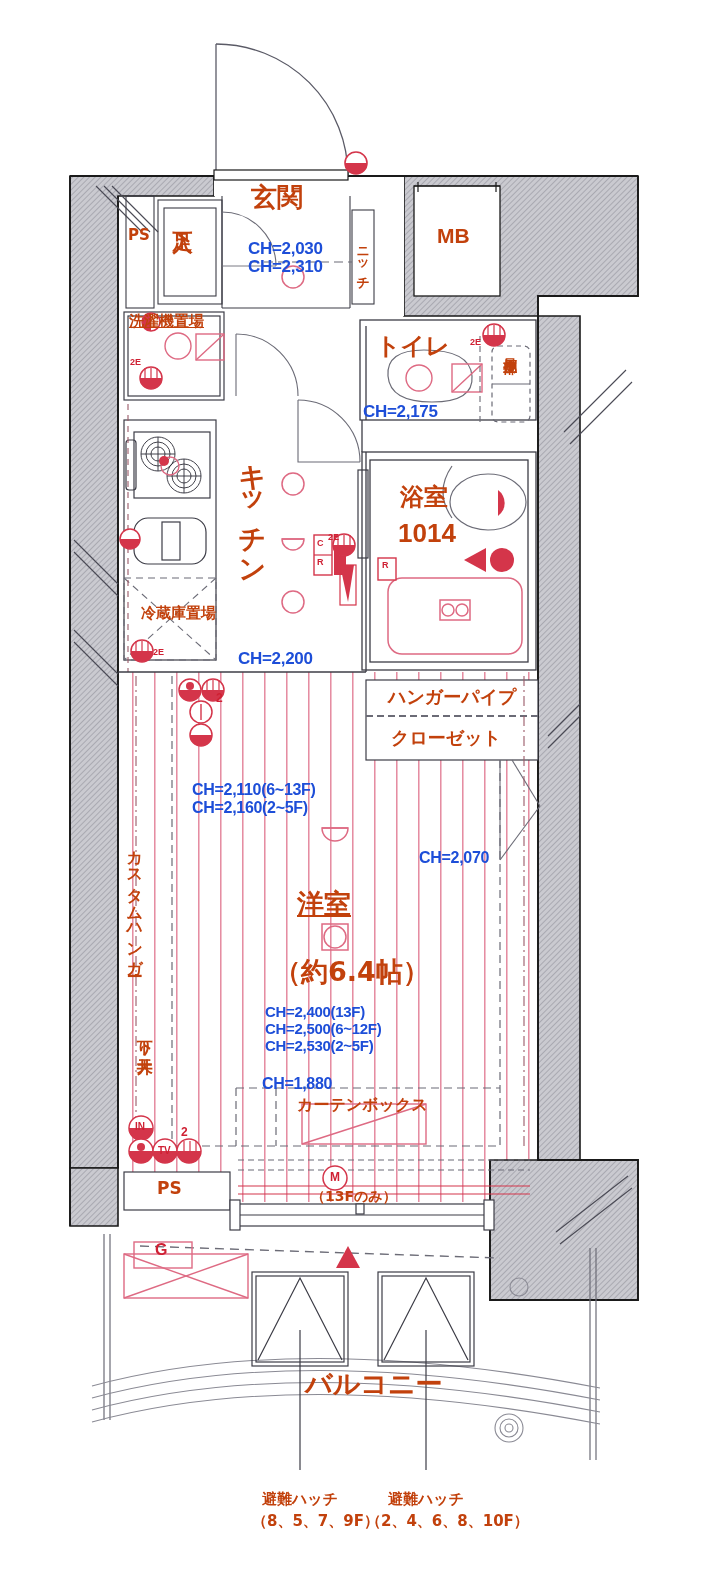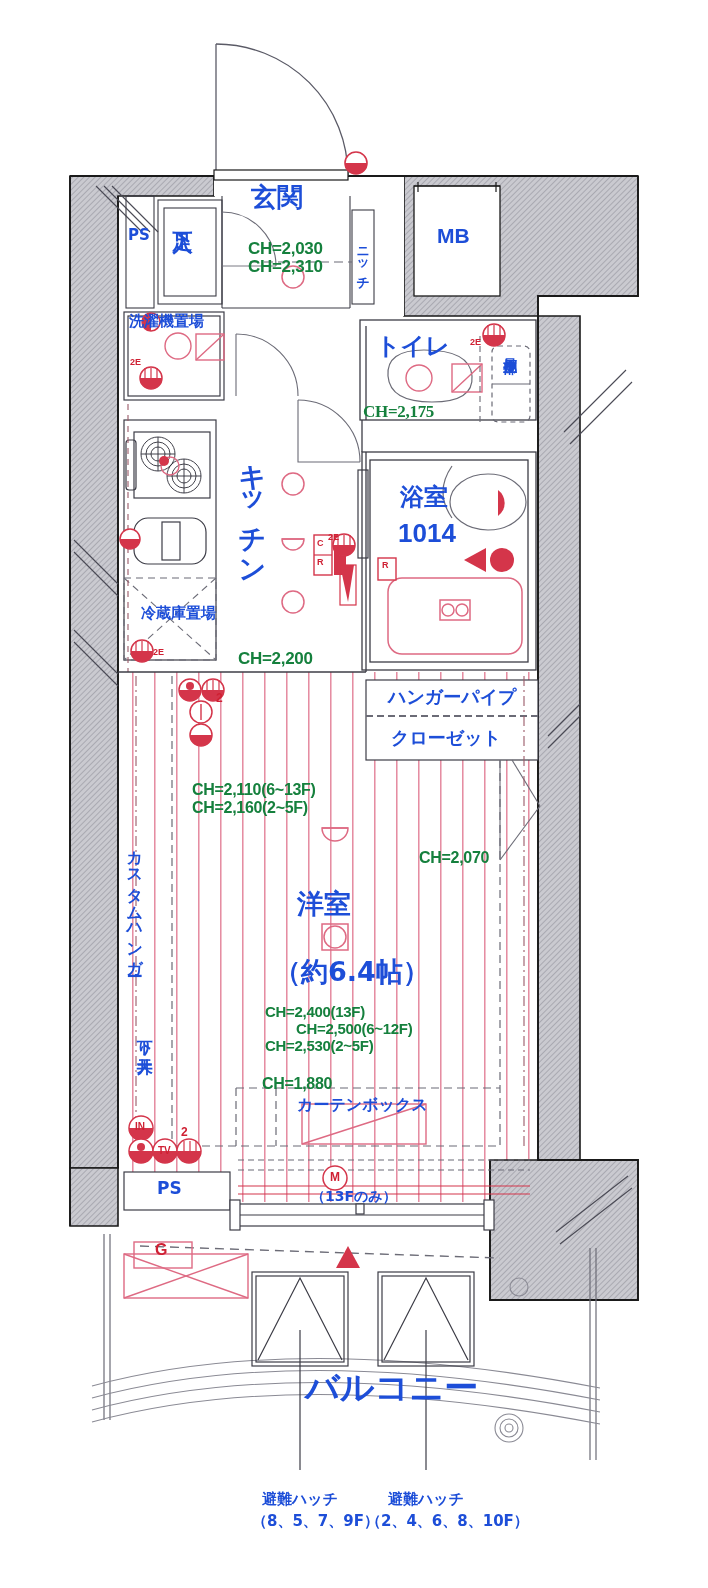--- a/index.html
+++ b/index.html
@@ -1,21 +1,21 @@
 <!DOCTYPE html>
 <html><head>
 <meta charset="utf-8">
 <style>
   html,body{margin:0;padding:0;background:#ffffff;}
   body{font-family:"Liberation Sans","DejaVu Sans",sans-serif;}
   #plan{position:relative;width:708px;height:1588px;background:#fff;overflow:hidden;}
   svg{position:absolute;left:0;top:0;}
-  .lbl{position:absolute;color:#1d4ed8;font-weight:700;white-space:nowrap;line-height:1.05;}
+  .lbl{position:absolute;color:#c2410c;font-weight:700;white-space:nowrap;line-height:1.05;}
   .jp{font-family:"DejaVu Sans","Liberation Sans",sans-serif;}
-  .ch{font-family:"Liberation Sans","DejaVu Sans",sans-serif;font-weight:700;color:#15803d;letter-spacing:-0.3px;}
+  .ch{font-family:"Liberation Sans","DejaVu Sans",sans-serif;font-weight:700;color:#1d4ed8;letter-spacing:-0.3px;}
   .vert{writing-mode:vertical-rl;text-orientation:upright;}
   .red{color:#cf2033;}
   .tiny{font-size:9px;}
 </style>
 </head>
 <body>
 
 <div id="plan">
 
 <svg width="708" height="1588" viewBox="0 0 708 1588">
@@ -420,68 +420,68 @@
 </svg>
 
 <div class="lbl jp" style="left:251px;top:184px;font-size:26px;">玄関</div>
 <div class="lbl jp" style="left:128px;top:228px;font-size:15px;">PS</div>
 <div class="lbl jp vert" style="left:172px;top:216px;font-size:20px;">下足入</div>
 <div class="lbl jp vert" style="left:356px;top:238px;font-size:13px;">ニッチ</div>
 <div class="lbl ch" style="left:248px;top:240px;font-size:17px;">CH=2,030</div>
 <div class="lbl ch" style="left:248px;top:258px;font-size:17px;">CH=2,310</div>
 <div class="lbl" style="left:437px;top:225px;font-size:21px;">MB</div>
 
-<div class="lbl jp" style="left:129px;top:314px;font-size:15px;">洗濯機置場</div>
+<div class="lbl jp" style="left:129px;top:314px;font-size:15px;text-decoration:underline;">洗濯機置場</div>
 <div class="lbl red tiny" style="left:130px;top:358px;">2E</div>
 
 <div class="lbl jp vert" style="left:238px;top:445px;font-size:27px;letter-spacing:1px;">キッチン</div>
 <div class="lbl ch" style="left:238px;top:614px;font-size:17px;margin-top:36px;">CH=2,200</div>
 <div class="lbl jp" style="left:141px;top:606px;font-size:15px;" style2="">冷蔵庫置場</div>
 <div class="lbl red tiny" style="left:153px;top:648px;">2E</div>
 <div class="lbl red tiny" style="left:328px;top:533px;">2E</div>
 <div class="lbl red tiny" style="left:317px;top:539px;">C</div>
 <div class="lbl red tiny" style="left:317px;top:558px;">R</div>
 <div class="lbl red tiny" style="left:382px;top:561px;">R</div>
 
 <div class="lbl jp" style="left:376px;top:334px;font-size:24px;">トイレ</div>
-<div class="lbl ch" style="left:363px;top:403px;font-size:17px;font-family:Liberation Serif, serif;">CH=2,175</div>
+<div class="lbl ch" style="left:363px;top:403px;font-size:17px;">CH=2,175</div>
 <div class="lbl red tiny" style="left:470px;top:338px;">2E</div>
 <div class="lbl jp vert" style="left:503px;top:348px;font-size:14px;">上部吊戸棚</div>
 
 <div class="lbl jp" style="left:400px;top:485px;font-size:24px;">浴室</div>
 <div class="lbl" style="left:398px;top:520px;font-size:26px;">1014</div>
 
 <div class="lbl jp" style="left:388px;top:688px;font-size:18px;text-align:right;">ハンガーパイプ</div>
 <div class="lbl jp" style="left:391px;top:729px;font-size:18px;">クローゼット</div>
 
 <div class="lbl ch" style="left:192px;top:782px;font-size:16px;">CH=2,110(6~13F)</div>
 <div class="lbl ch" style="left:192px;top:800px;font-size:16px;">CH=2,160(2~5F)</div>
 <div class="lbl ch" style="left:419px;top:850px;font-size:16px;">CH=2,070</div>
 
 <div class="lbl jp vert" style="left:126px;top:840px;font-size:16px;">カスタムハンガー</div>
 <div class="lbl jp vert" style="left:136px;top:1028px;font-size:16px;">下り天井</div>
 
-<div class="lbl jp" style="left:297px;top:890px;font-size:27px;">洋室</div>
+<div class="lbl jp" style="left:297px;top:890px;font-size:27px;text-decoration:underline;">洋室</div>
 <div class="lbl jp" style="left:258px;top:958px;font-size:27px;margin-left:16px;">（約6.4帖）</div>
 <div class="lbl ch" style="left:265px;top:1004px;font-size:15px;">CH=2,400(13F)</div>
-<div class="lbl ch" style="left:265px;top:1021px;font-size:15px;margin-left:31px;">CH=2,500(6~12F)</div>
+<div class="lbl ch" style="left:265px;top:1021px;font-size:15px;">CH=2,500(6~12F)</div>
 <div class="lbl ch" style="left:265px;top:1038px;font-size:15px;">CH=2,530(2~5F)</div>
 <div class="lbl ch" style="left:262px;top:1076px;font-size:16px;text-align:right;">CH=1,880</div>
 
 <div class="lbl red tiny" style="left:135px;top:1122px;font-size:10px;text-align:center;">IN</div>
 <div class="lbl red tiny" style="left:158px;top:1146px;font-size:10px;">TV</div>
 <div class="lbl red tiny" style="left:181px;top:1126px;font-size:12px;">2</div>
 <div class="lbl red tiny" style="left:216px;top:692px;font-size:12px;">2</div>
 
 <div class="lbl jp" style="left:157px;top:1180px;font-size:17px;">PS</div>
 <div class="lbl jp" style="left:297px;top:1097px;font-size:16px;">カーテンボックス</div>
 <div class="lbl jp" style="left:311px;top:1189px;font-size:14px;">（13Fのみ）</div>
 <div class="lbl red" style="left:330px;top:1171px;font-size:12px;">M</div>
 <div class="lbl red" style="left:155px;top:1242px;font-size:16px;">G</div>
 
-<div class="lbl jp" style="left:305px;top:1370px;font-size:34px;">バルコニー</div>
+<div class="lbl jp" style="left:305px;top:1370px;font-size:27px;">バルコニー</div>
 
 <div class="lbl jp" style="left:262px;top:1492px;font-size:15px;">避難ハッチ</div>
 <div class="lbl jp" style="left:252px;top:1514px;font-size:15px;">（8、5、7、9F）</div>
 <div class="lbl jp" style="left:388px;top:1492px;font-size:15px;">避難ハッチ</div>
 <div class="lbl jp" style="left:366px;top:1514px;font-size:15px;">（2、4、6、8、10F）</div>
 
 </div>
 
 </body></html>

